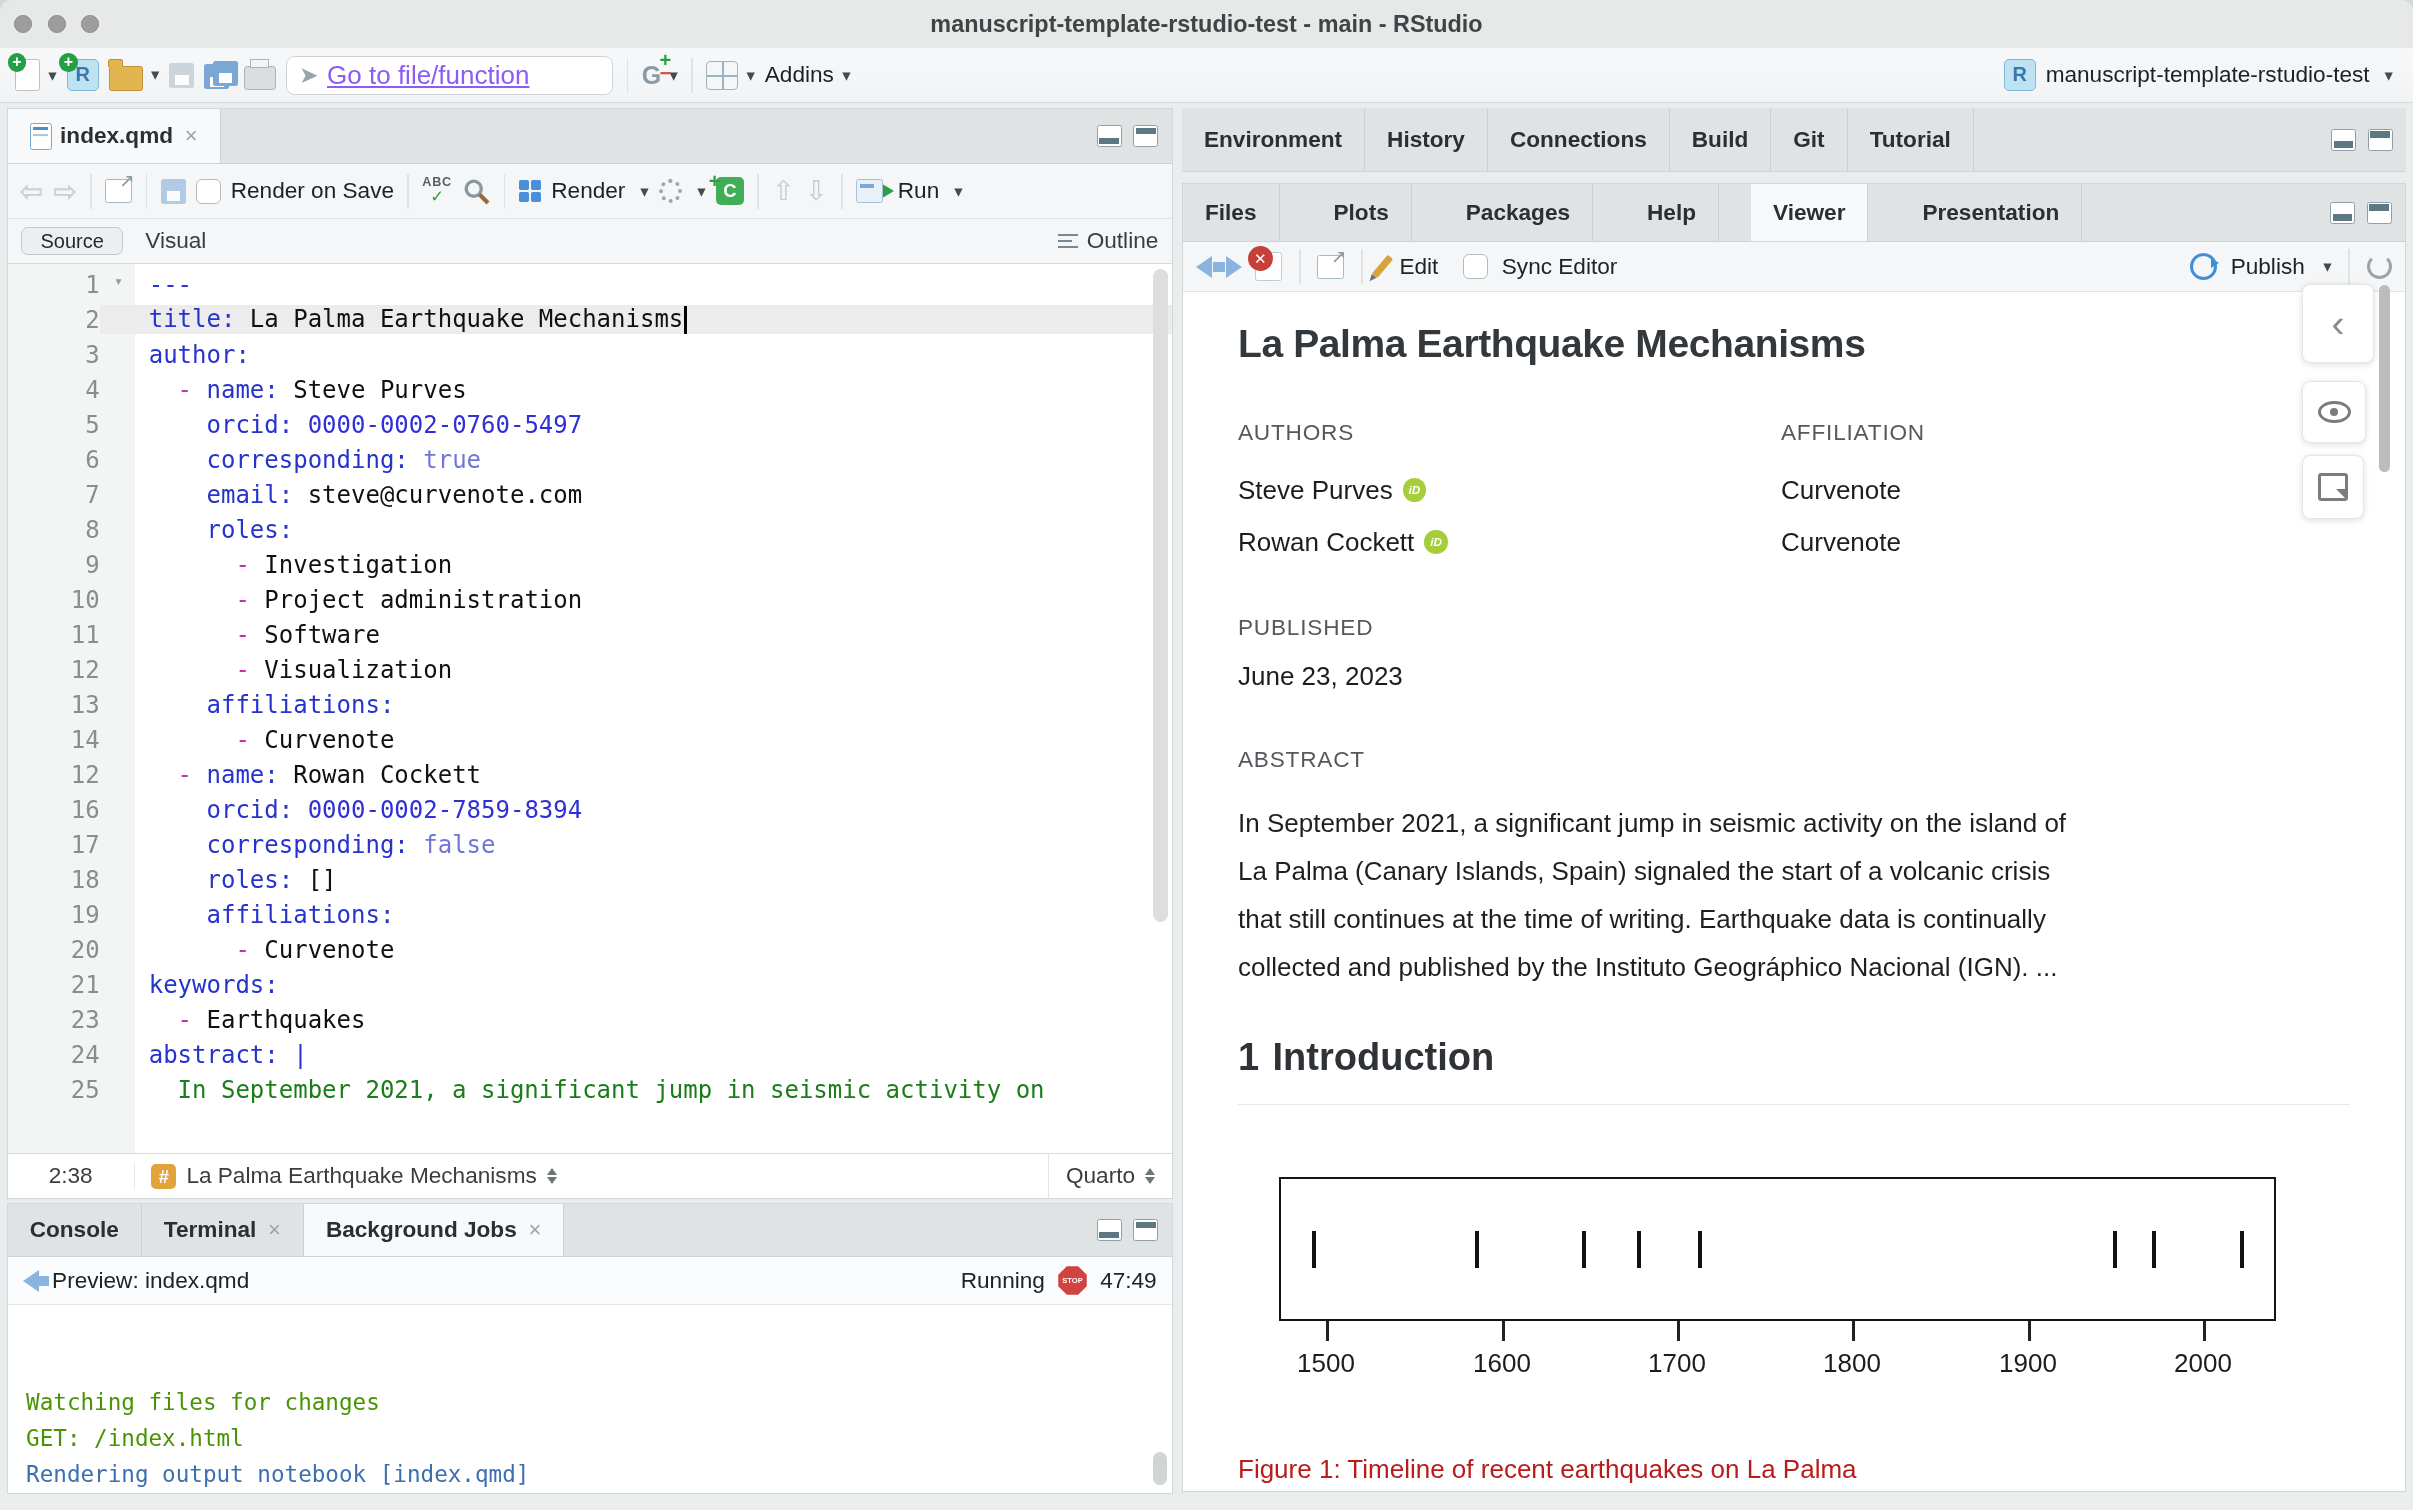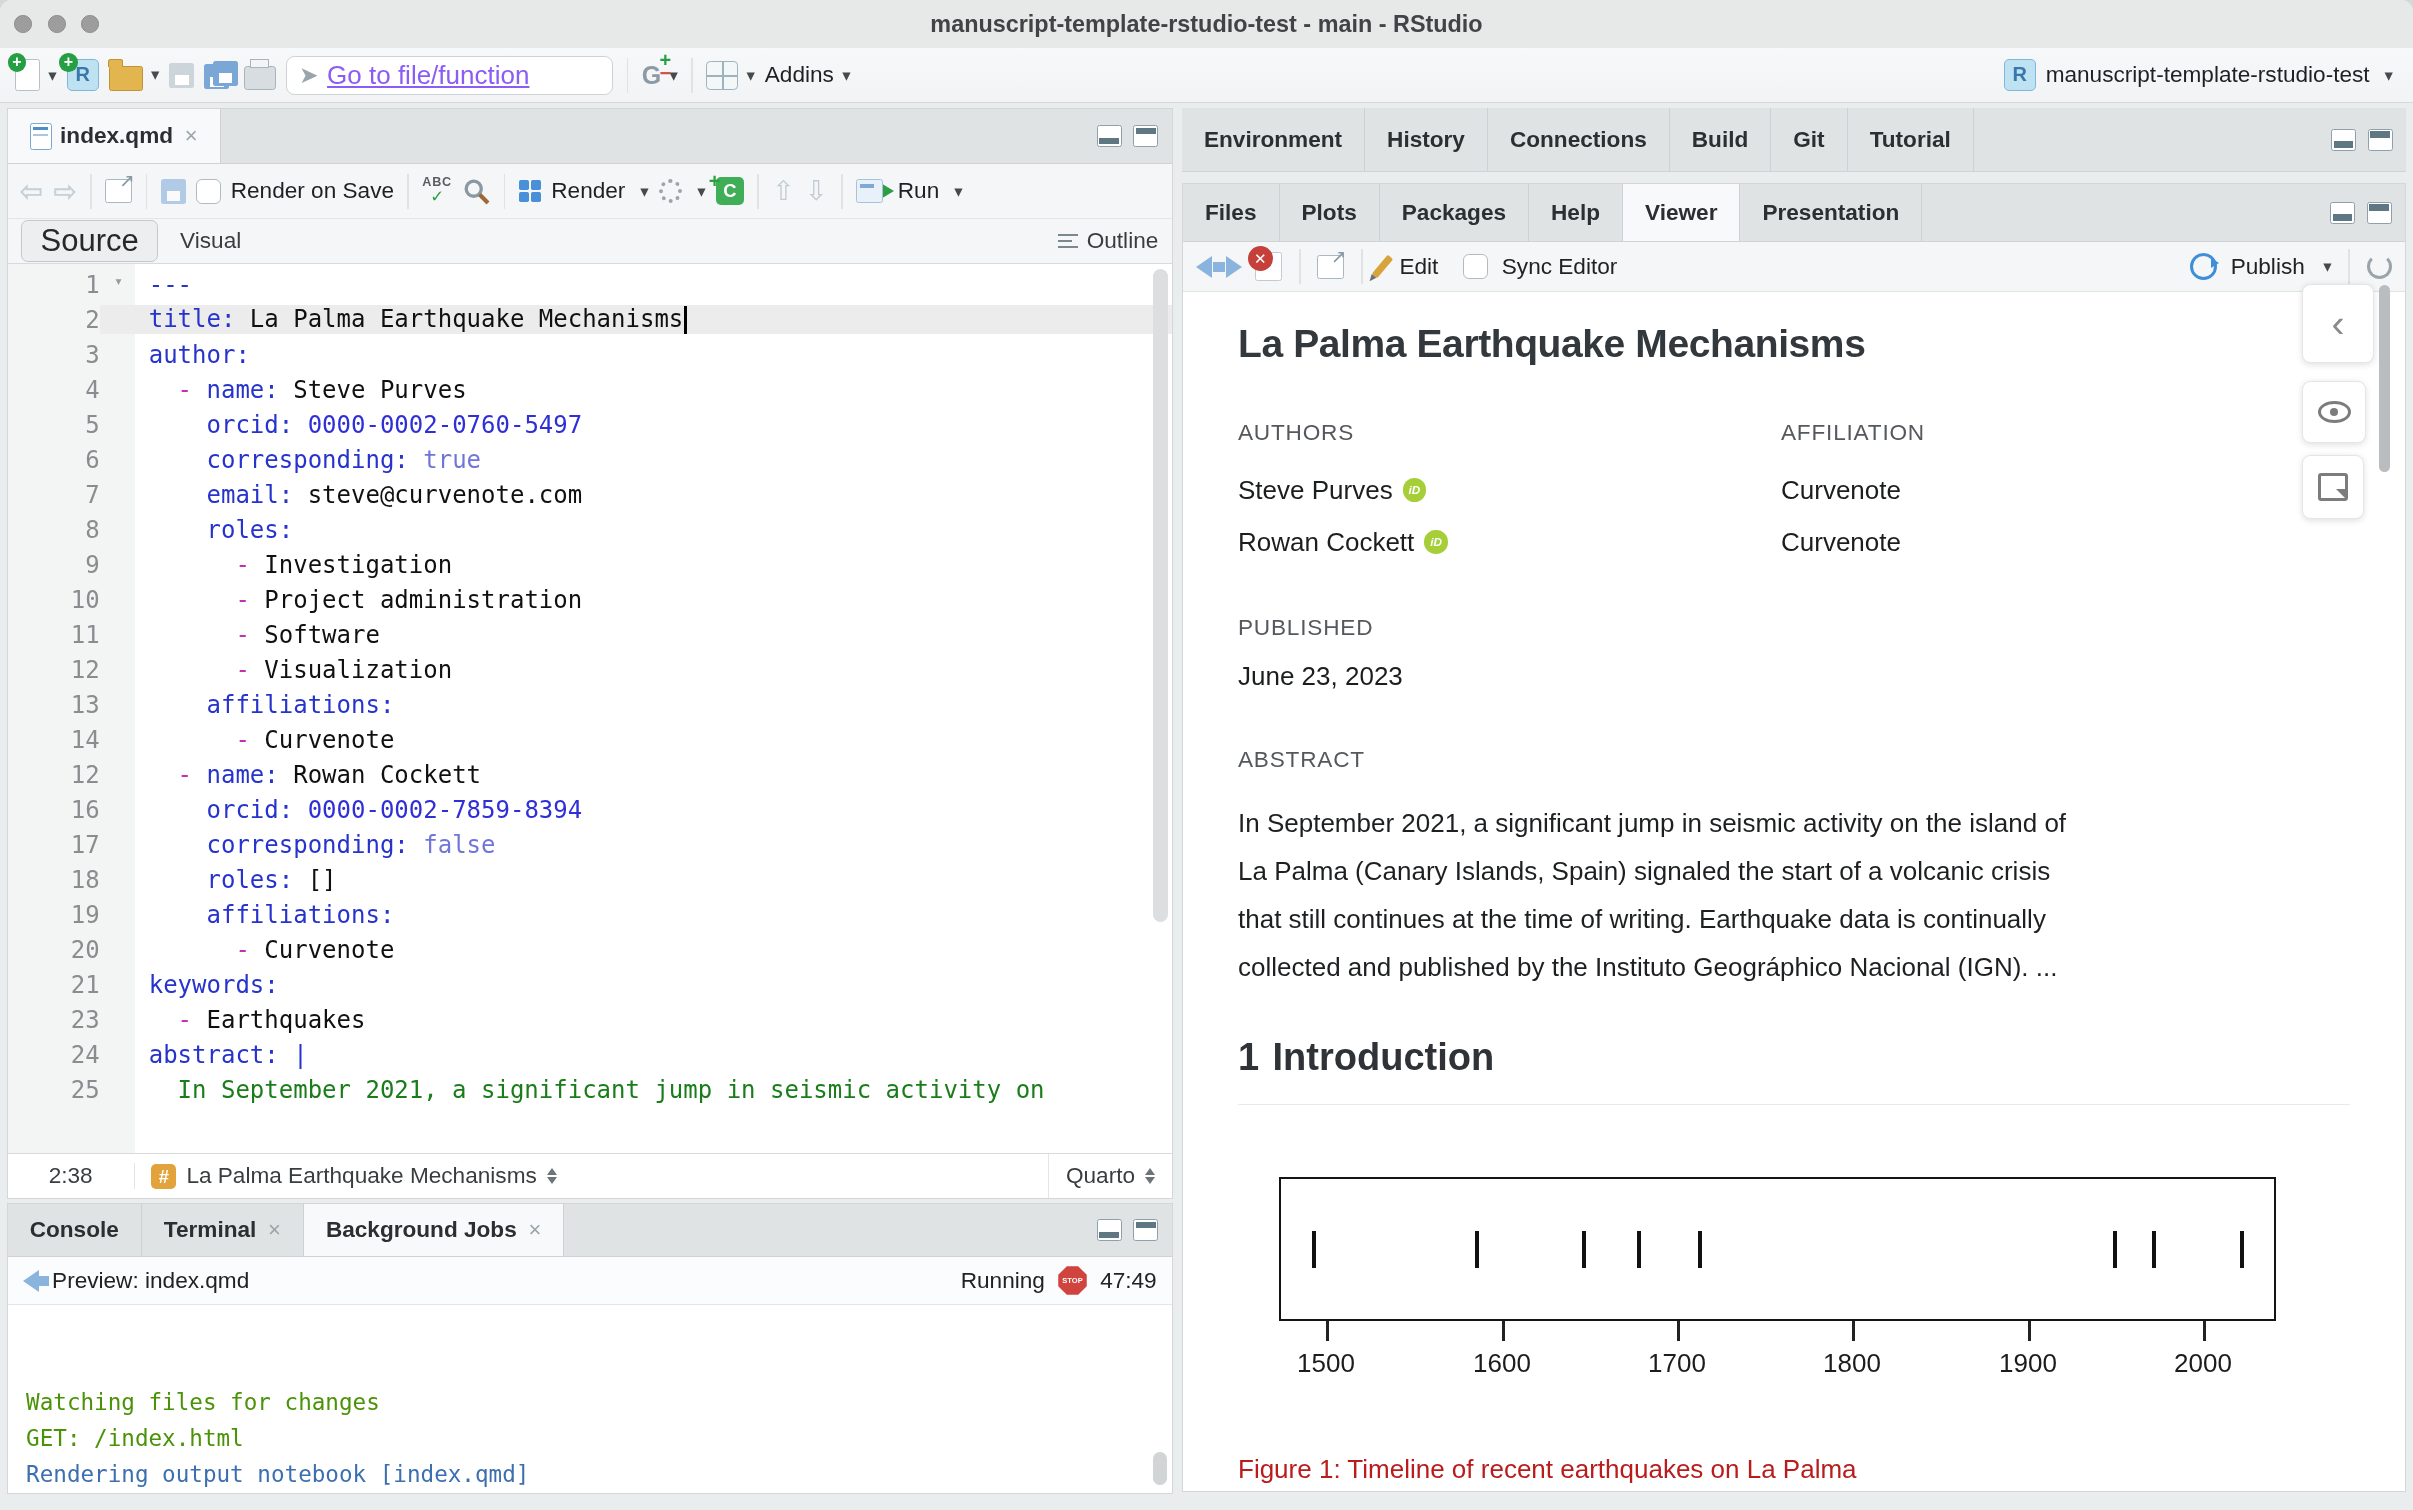--- a/index.html
+++ b/index.html
@@ -86,21 +86,21 @@
   .chunk-ic{position:relative;width:28.5px;height:28.5px;background:#3fae57;border-radius:5px;color:#fff;
     font-size:18.4px;font-weight:700;text-align:center;line-height:28.5px;}
   .chunk-ic:before{content:"+";position:absolute;left:-6.7px;top:-10px;color:#2f9e3f;font-size:20px;font-weight:700;}
   .updown{font-size:27px;color:#c2ccd2;}
   .run-ic{position:relative;width:25px;height:22px;background:#e8f0fa;border:1.7px solid #a9c2dc;border-radius:2.5px;}
   .run-ic:before{content:"";position:absolute;left:3.3px;top:4.2px;width:13.4px;height:4.2px;background:#7fa8d4;}
   .run-arrow{width:0;height:0;border-top:9.2px solid transparent;border-bottom:9.2px solid transparent;
     border-left:15px solid #2e9e44;margin-left:-6.7px;}
   .e-srcvis{height:44px;flex:0 0 44px;background:#f5f6f7;border-bottom:1.7px solid #d8dbdc;
     display:flex;align-items:center;padding:0 13.4px;gap:22px;}
-  .chip{background:#eceeef;border:1.7px solid #c3c9cb;border-radius:6.7px;padding:1.7px 18.4px;font-size:31px;color:#26282a;}
+  .chip{background:#eceeef;border:1.7px solid #c3c9cb;border-radius:6.7px;padding:1.7px 18.4px;font-size:20px;color:#26282a;}
   .plain-lbl{font-size:22.6px;color:#3a3d3f;}
   .outline-wrap{margin-left:auto;display:flex;align-items:center;gap:8.4px;}
   .outline-ic{display:flex;flex-direction:column;gap:3.3px;}
   .outline-ic span{height:2.5px;background:#7a8891;}
   .oi1{width:20px}.oi2{width:13.4px}.oi3{width:20px}
   
   .code-area{flex:1 1 auto;overflow:hidden;position:relative;
     background:linear-gradient(to right,#f3f4f4 0,#f3f4f4 127px,#fff 127px);
     font-family:"DejaVu Sans Mono","Liberation Mono",monospace;font-size:24px;padding-top:3.3px;}
   .code-line{display:flex;height:35px;align-items:center;}
@@ -139,21 +139,21 @@
   .c-out{flex:1 1 auto;overflow:hidden;padding:6.7px 18.4px;position:relative;
     font-family:"DejaVu Sans Mono","Liberation Mono",monospace;font-size:22.6px;line-height:36px;white-space:pre;}
   .con-green{color:#4a9306}.con-blue{color:#3c6fb0}
   .c-scroll{position:absolute;right:5px;bottom:8.4px;width:13.4px;height:33px;background:#d2d5d6;border-radius:6.7px;}
   
   .right-col{position:absolute;left:1182px;top:108px;width:1224px;height:1384px;}
   .env-tabbar{position:absolute;left:0;top:0;width:100%;height:64px;box-sizing:border-box;}
   .env-tabbar .tab{font-weight:700;}
   .files-pane{position:absolute;left:0;top:75px;width:100%;bottom:0;background:#fff;
     display:flex;flex-direction:column;border:0.8px solid #d3d7d8;box-sizing:border-box;}
-  .f-tabbar{height:57px;flex:0 0 57px;}
+  .f-tabbar{height:57px;flex:0 0 57px;gap:32px;}
   .v-toolbar{height:49px;flex:0 0 49px;background:#f5f6f7;border-bottom:1.7px solid #e0e3e4;
     display:flex;align-items:center;gap:13.4px;padding:0 13.4px;font-size:22.6px;color:#202324;}
   .arrow-right{width:0;height:0;border-top:11px solid transparent;border-bottom:11px solid transparent;
     border-left:16.7px solid #8ab4dd;position:relative;}
   .arrow-right:after{content:"";position:absolute;right:16.7px;top:-5px;width:10px;height:10px;background:#8ab4dd;}
   .clear-ic{position:relative;width:25px;height:27px;background:#fff;border:1.7px solid #c2cbd1;border-radius:2.5px;}
   .clear-ic:after{content:"✕";position:absolute;left:-8.4px;top:-6.7px;width:25px;height:25px;border-radius:50%;
     background:#c6403b;color:#fff;font-size:15px;text-align:center;line-height:25px;}
   .pencil{width:6.7px;height:25px;background:#d9a33c;border-radius:1.7px;transform:rotate(40deg);position:relative;}
   .pencil:after{content:"";position:absolute;left:0;bottom:-6.7px;width:0;height:0;

